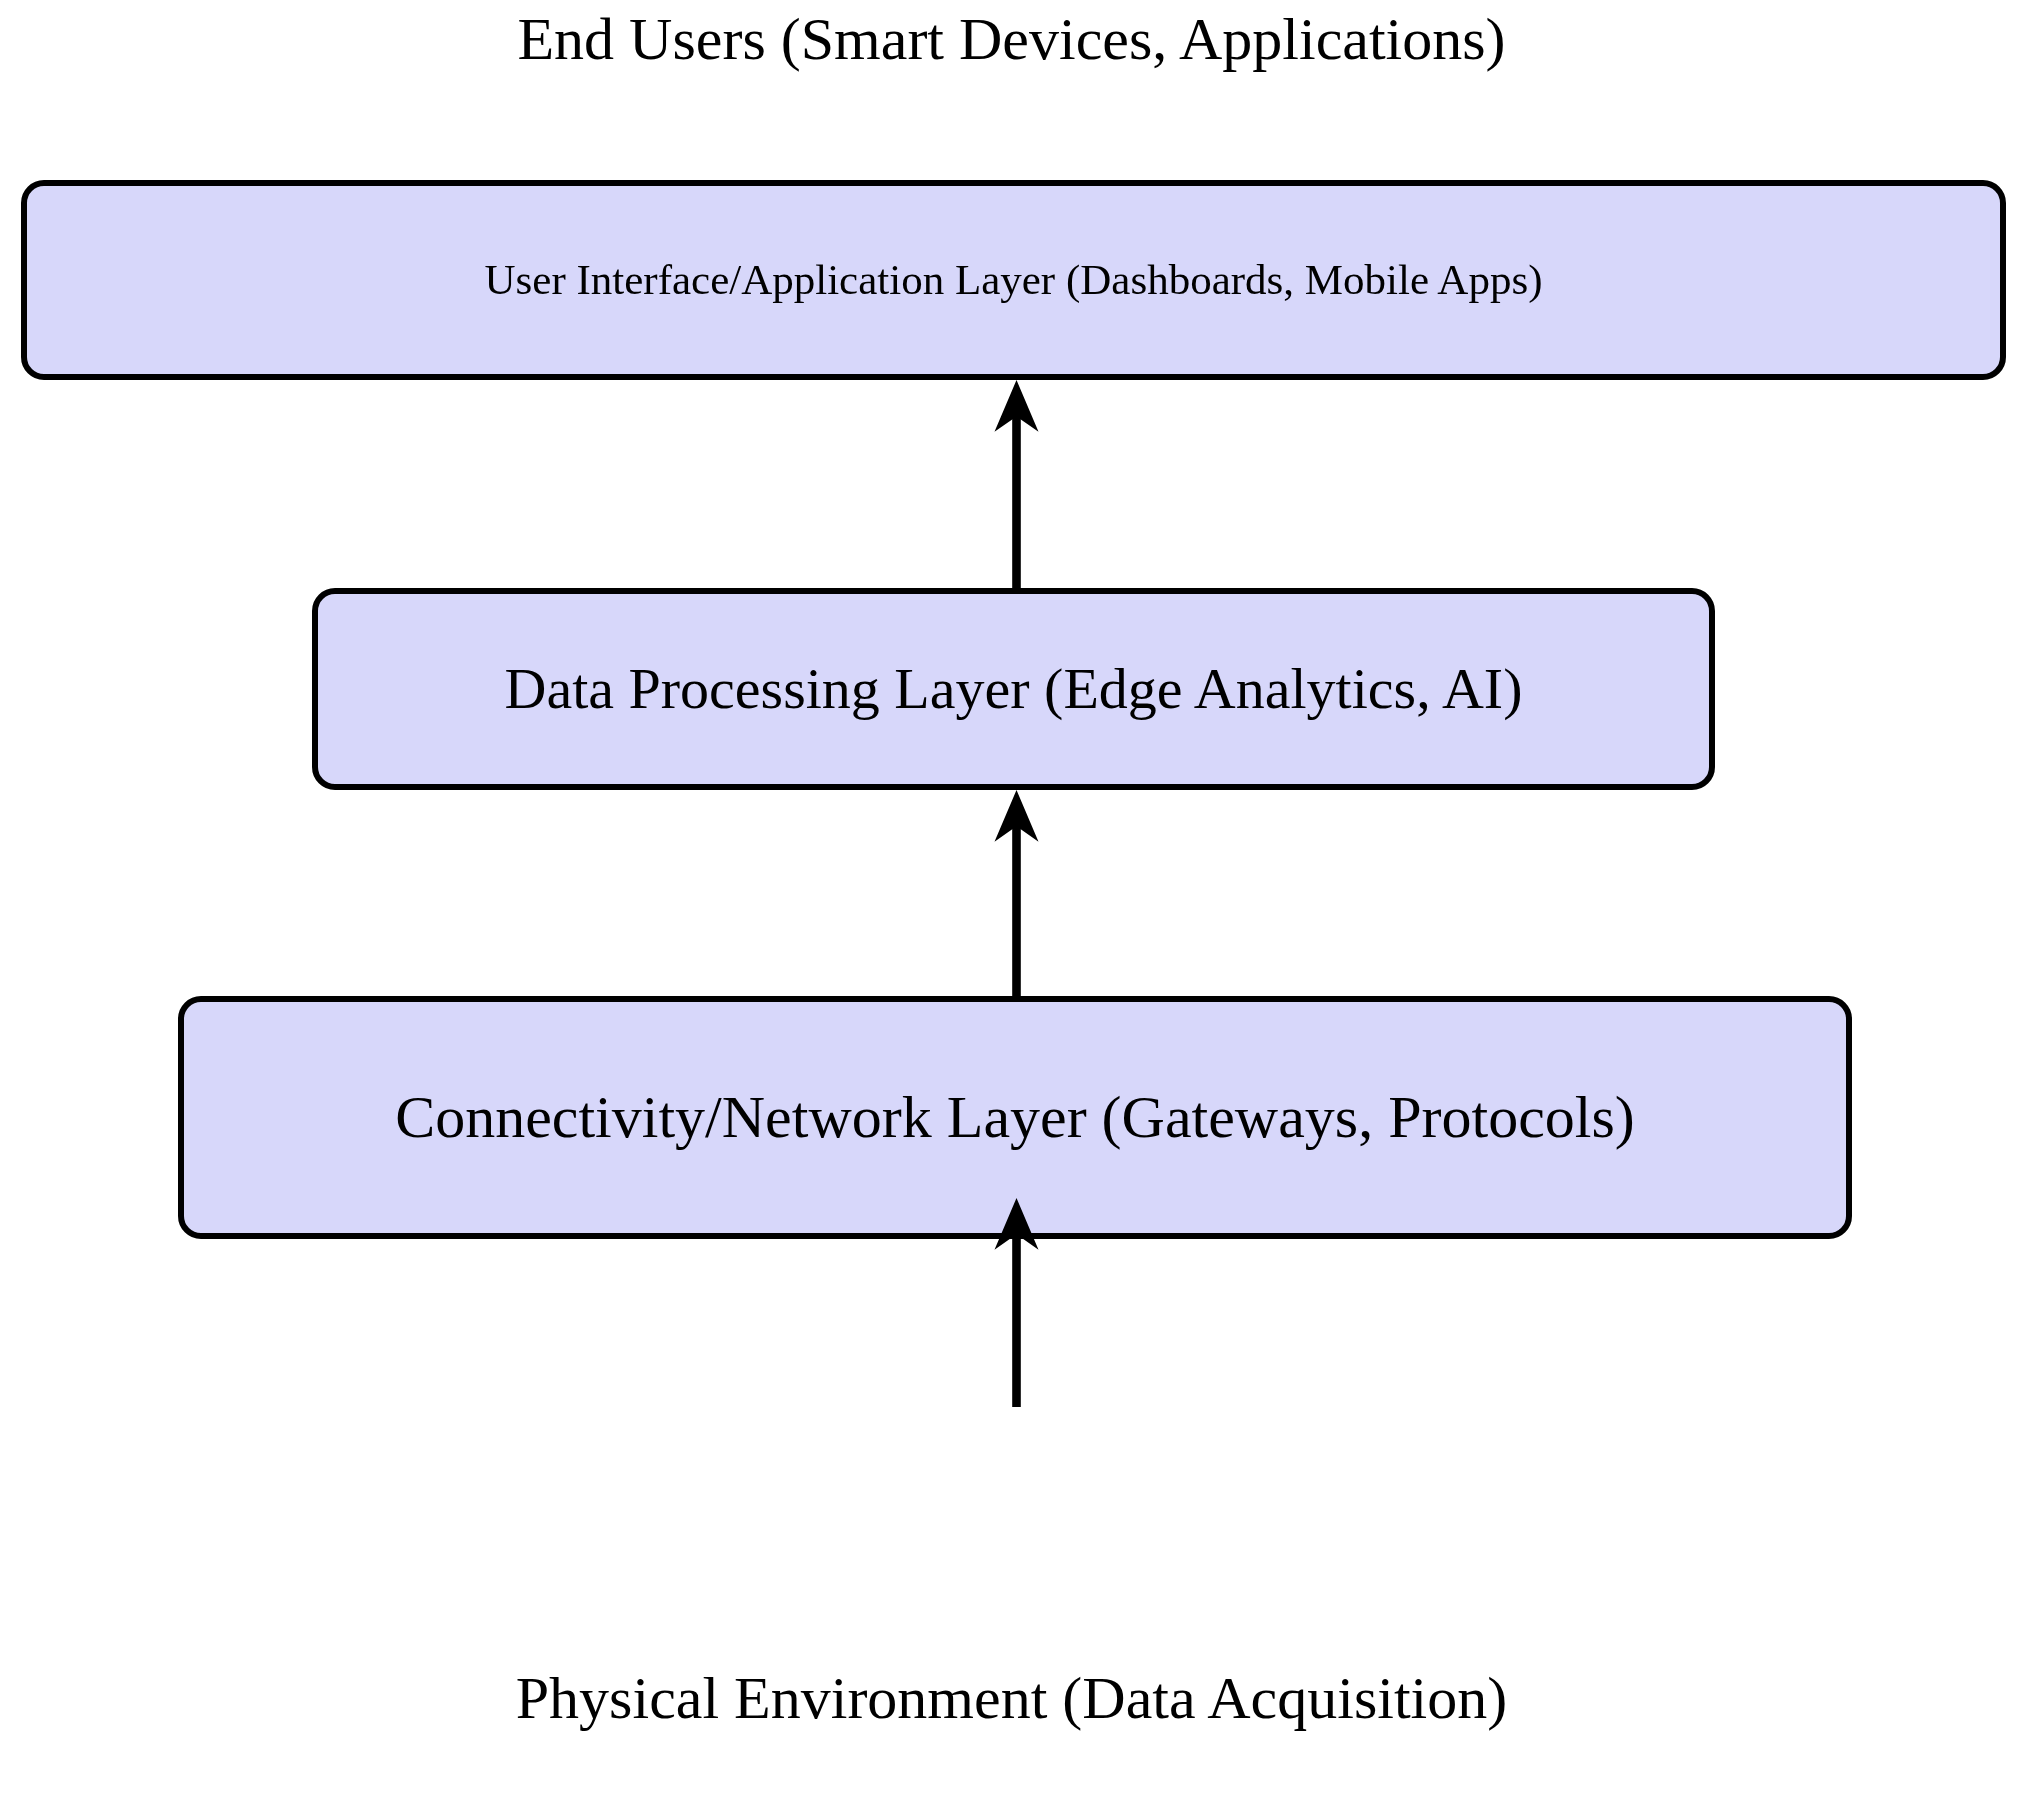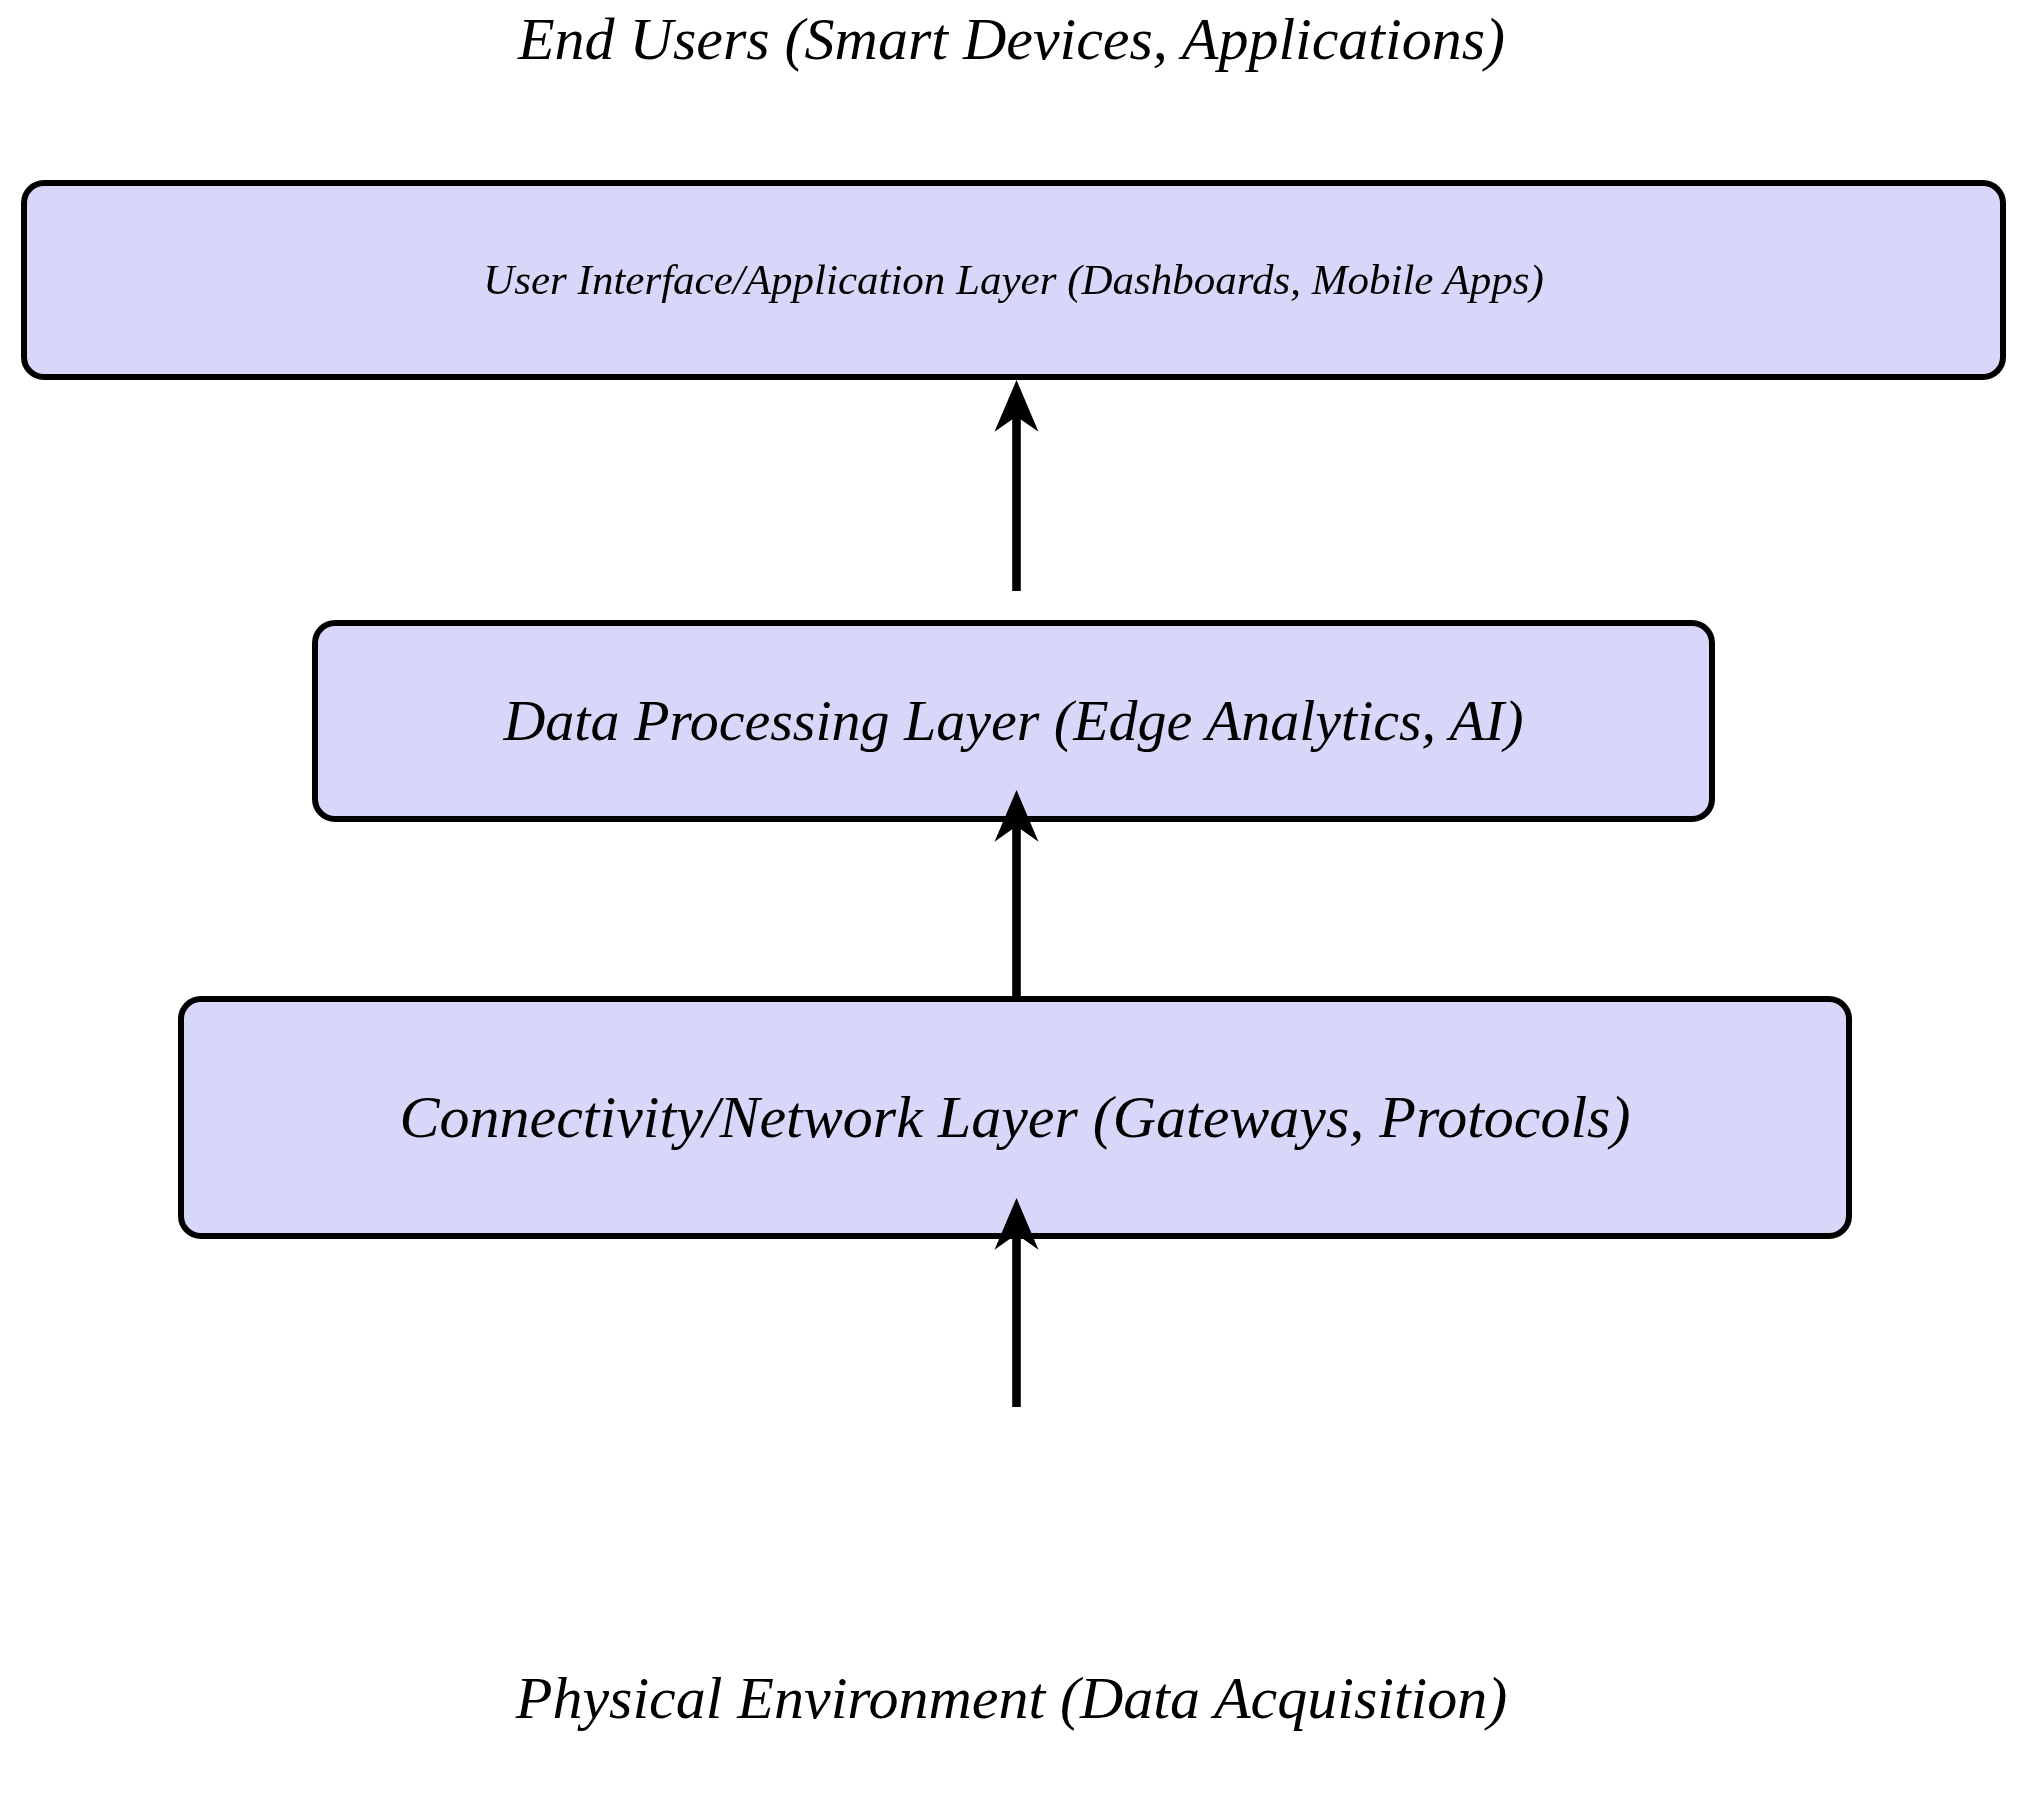--- a/index.html
+++ b/index.html
@@ -10,21 +10,20 @@
   }
   body {
     font-family: "Liberation Serif", "DejaVu Serif", serif;
   }
   #canvas {
     position: relative;
     width: 2023px;
     height: 1814px;
     background: #ffffff;
     overflow: hidden;
-    font-style: italic;
   }
 
   
   .caption {
     position: absolute;
     left: 0;
     width: 2023px;
     text-align: center;
     color: #000000;
     font-family: "Liberation Serif", "DejaVu Serif", serif;
@@ -54,21 +53,20 @@
 
   #box-ui {
     left: 21px;  top: 180px;
     width: 1985px; height: 200px;
     font-size: 43px;
   }
   #box-processing {
     left: 312px; top: 588px;
     width: 1403px; height: 202px;
     font-size: 58px;
-    margin-top: 32px;
   }
   #box-connectivity {
     left: 178px; top: 996px;
     width: 1674px; height: 243px;
     font-size: 60px;
   }
   #box-perception {
     left: 257px; top: 1405px;
     width: 1515px; height: 198px;
     font-size: 58px;

